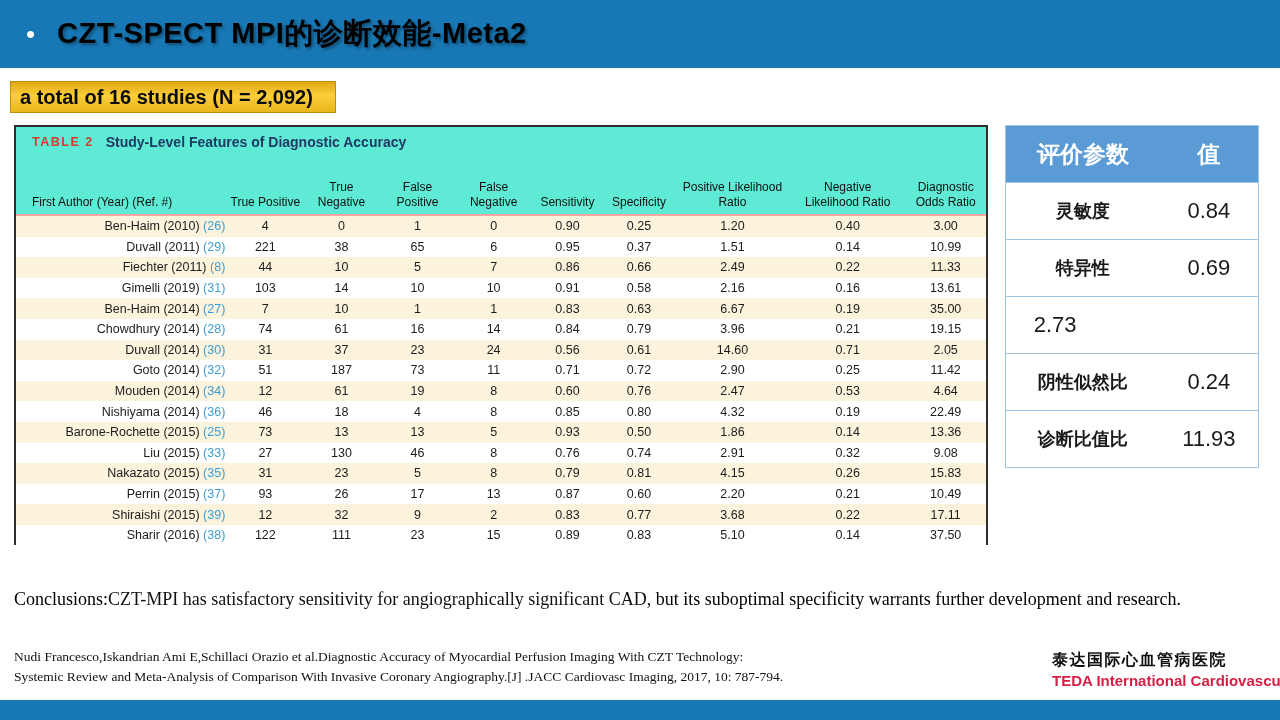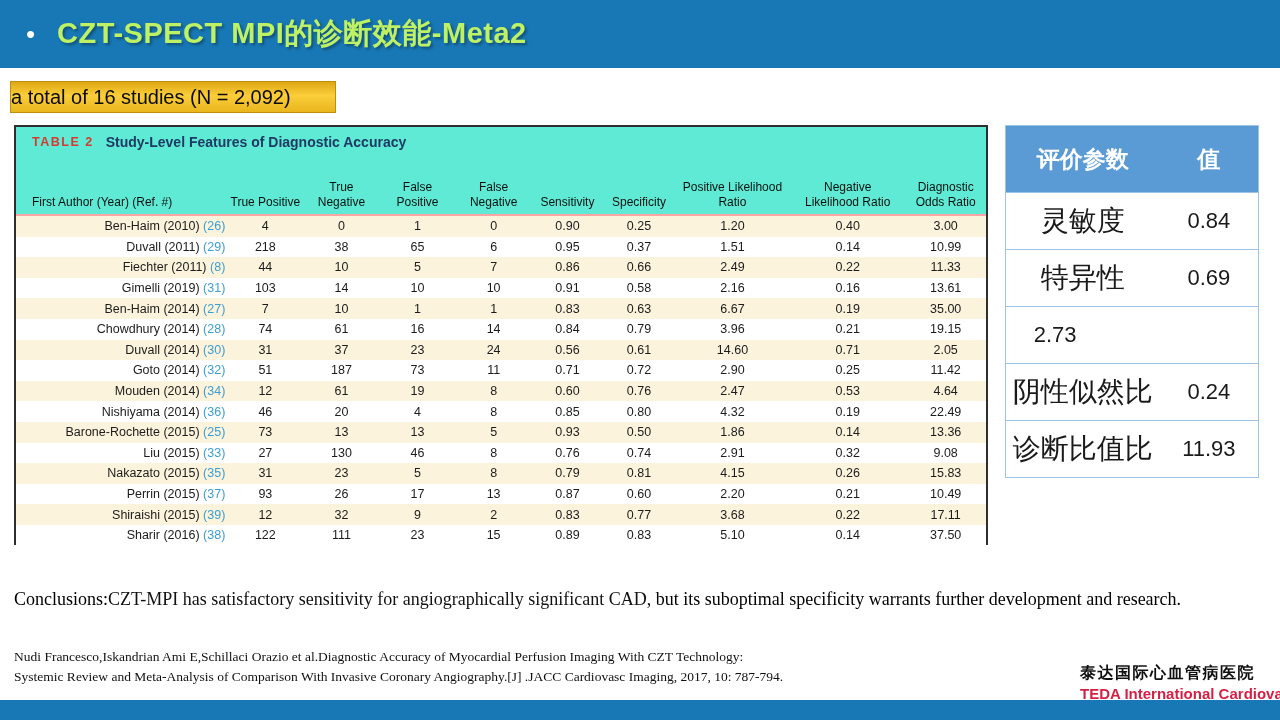--- a/index.html
+++ b/index.html
@@ -9,32 +9,32 @@
   }
   
   .titlebar{
     position:absolute;left:0;top:0;width:1280px;height:68px;
     background:#1878B5;display:flex;align-items:center;
   }
   .titlebar .bullet{
     color:#ffffff;font-size:26px;margin-left:26px;line-height:1;
   }
   .titlebar .title{
-    color:#bef264;font-size:29px;font-weight:bold;margin-left:22px;
+    color:#000000;font-size:29px;font-weight:bold;margin-left:22px;
     letter-spacing:0.5px;text-shadow:2px 2px 3px rgba(0,0,0,0.35);
   }
   
   .banner{
     position:absolute;left:10px;top:81px;width:326px;height:32px;
     background:linear-gradient(180deg,#DFA815 0%,#FBCE3A 45%,#E9B51D 100%);
     border:1px solid #BE8F0C;box-sizing:border-box;
     display:flex;align-items:center;
   }
   .banner span{
-    font-size:20px;font-weight:normal;color:#0b0b0b;
+    font-size:20px;font-weight:bold;color:#0b0b0b;padding-left:9px;
   }
   
   .table-card{
     position:absolute;left:14px;top:125px;width:974px;height:420px;
     background:#5eead4;border:2px solid #2e2e2e;box-sizing:border-box;
   }
   .table-card .caption{
     height:30px;display:flex;align-items:center;padding-left:16px;
   }
   .caption .tbl-label{
@@ -64,48 +64,48 @@
   
   .col-0{width:21.5%;} .col-1{width:8%;} .col-2{width:8%;} .col-3{width:8%;}
   .col-4{width:8%;} .col-5{width:7.5%;} .col-6{width:7.5%;}
   .col-7{width:11.5%;} .col-8{width:11.5%;} .col-9{width:8.5%;}
   
   .summary{
     position:absolute;left:1005px;top:125px;width:254px;
     border:1px solid #9DC3E6;box-sizing:border-box;background:#ffffff;
   }
   .sp-head{
-    height:66px;background:#5B9BD5;display:flex;align-items:center;
+    height:56px;background:#5B9BD5;display:flex;align-items:center;justify-content:flex-end;
   }
   .sp-head .sp-label,.sp-head .sp-value{
     color:#ffffff;font-weight:bold;font-size:23px;
   }
   .sp-row{
     height:56px;display:flex;align-items:center;background:#ffffff;
     border-top:1px solid #9DC3E6;
   }
-  .sp-label{width:61%;text-align:center;font-size:28px;color:#1a1a1a;}
+  .sp-label{width:61%;text-align:center;font-size:18px;color:#1a1a1a;font-weight:bold;}
   .sp-value{width:39%;text-align:center;font-size:22px;color:#1a1a1a;}
   
   .conclusions{
     position:absolute;left:14px;top:588px;width:1254px;
     font-family:"Liberation Serif",serif;font-size:18px;line-height:1.3;
     color:#111;
   }
   .conclusions .red{color:#000000;}
   
   .citation{
     position:absolute;left:14px;top:647px;width:1000px;
     font-family:"Liberation Serif",serif;font-size:13.5px;line-height:20px;
     color:#111;
   }
   
   .logo{
     position:absolute;left:1046px;top:650px;width:228px;height:52px;
-    display:flex;align-items:flex-end;gap:28px;
+    display:flex;align-items:flex-start;
   }
   .logo-text{margin-left:6px;}
   .logo-cn{
     font-family:"Liberation Serif",serif;font-weight:bold;font-size:16px;
     color:#101010;letter-spacing:1.5px;white-space:nowrap;
   }
   .logo-en{
     font-size:15px;font-weight:bold;color:#D61F45;white-space:nowrap;margin-top:1px;
   }
   
@@ -153,21 +153,21 @@
           <td>1</td>
           <td>0</td>
           <td>0.90</td>
           <td>0.25</td>
           <td>1.20</td>
           <td>0.40</td>
           <td>3.00</td>
         </tr>
         <tr>
           <td><span>Duvall (2011) </span><span class="ref">(29)</span></td>
-          <td>218</td>
+          <td>221</td>
           <td>38</td>
           <td>65</td>
           <td>6</td>
           <td>0.95</td>
           <td>0.37</td>
           <td>1.51</td>
           <td>0.14</td>
           <td>10.99</td>
         </tr>
         <tr>
@@ -250,21 +250,21 @@
           <td>8</td>
           <td>0.60</td>
           <td>0.76</td>
           <td>2.47</td>
           <td>0.53</td>
           <td>4.64</td>
         </tr>
         <tr>
           <td><span>Nishiyama (2014) </span><span class="ref">(36)</span></td>
           <td>46</td>
-          <td>20</td>
+          <td>18</td>
           <td>4</td>
           <td>8</td>
           <td>0.85</td>
           <td>0.80</td>
           <td>4.32</td>
           <td>0.19</td>
           <td>22.49</td>
         </tr>
         <tr>
           <td><span>Barone-Rochette (2015) </span><span class="ref">(25)</span></td>

